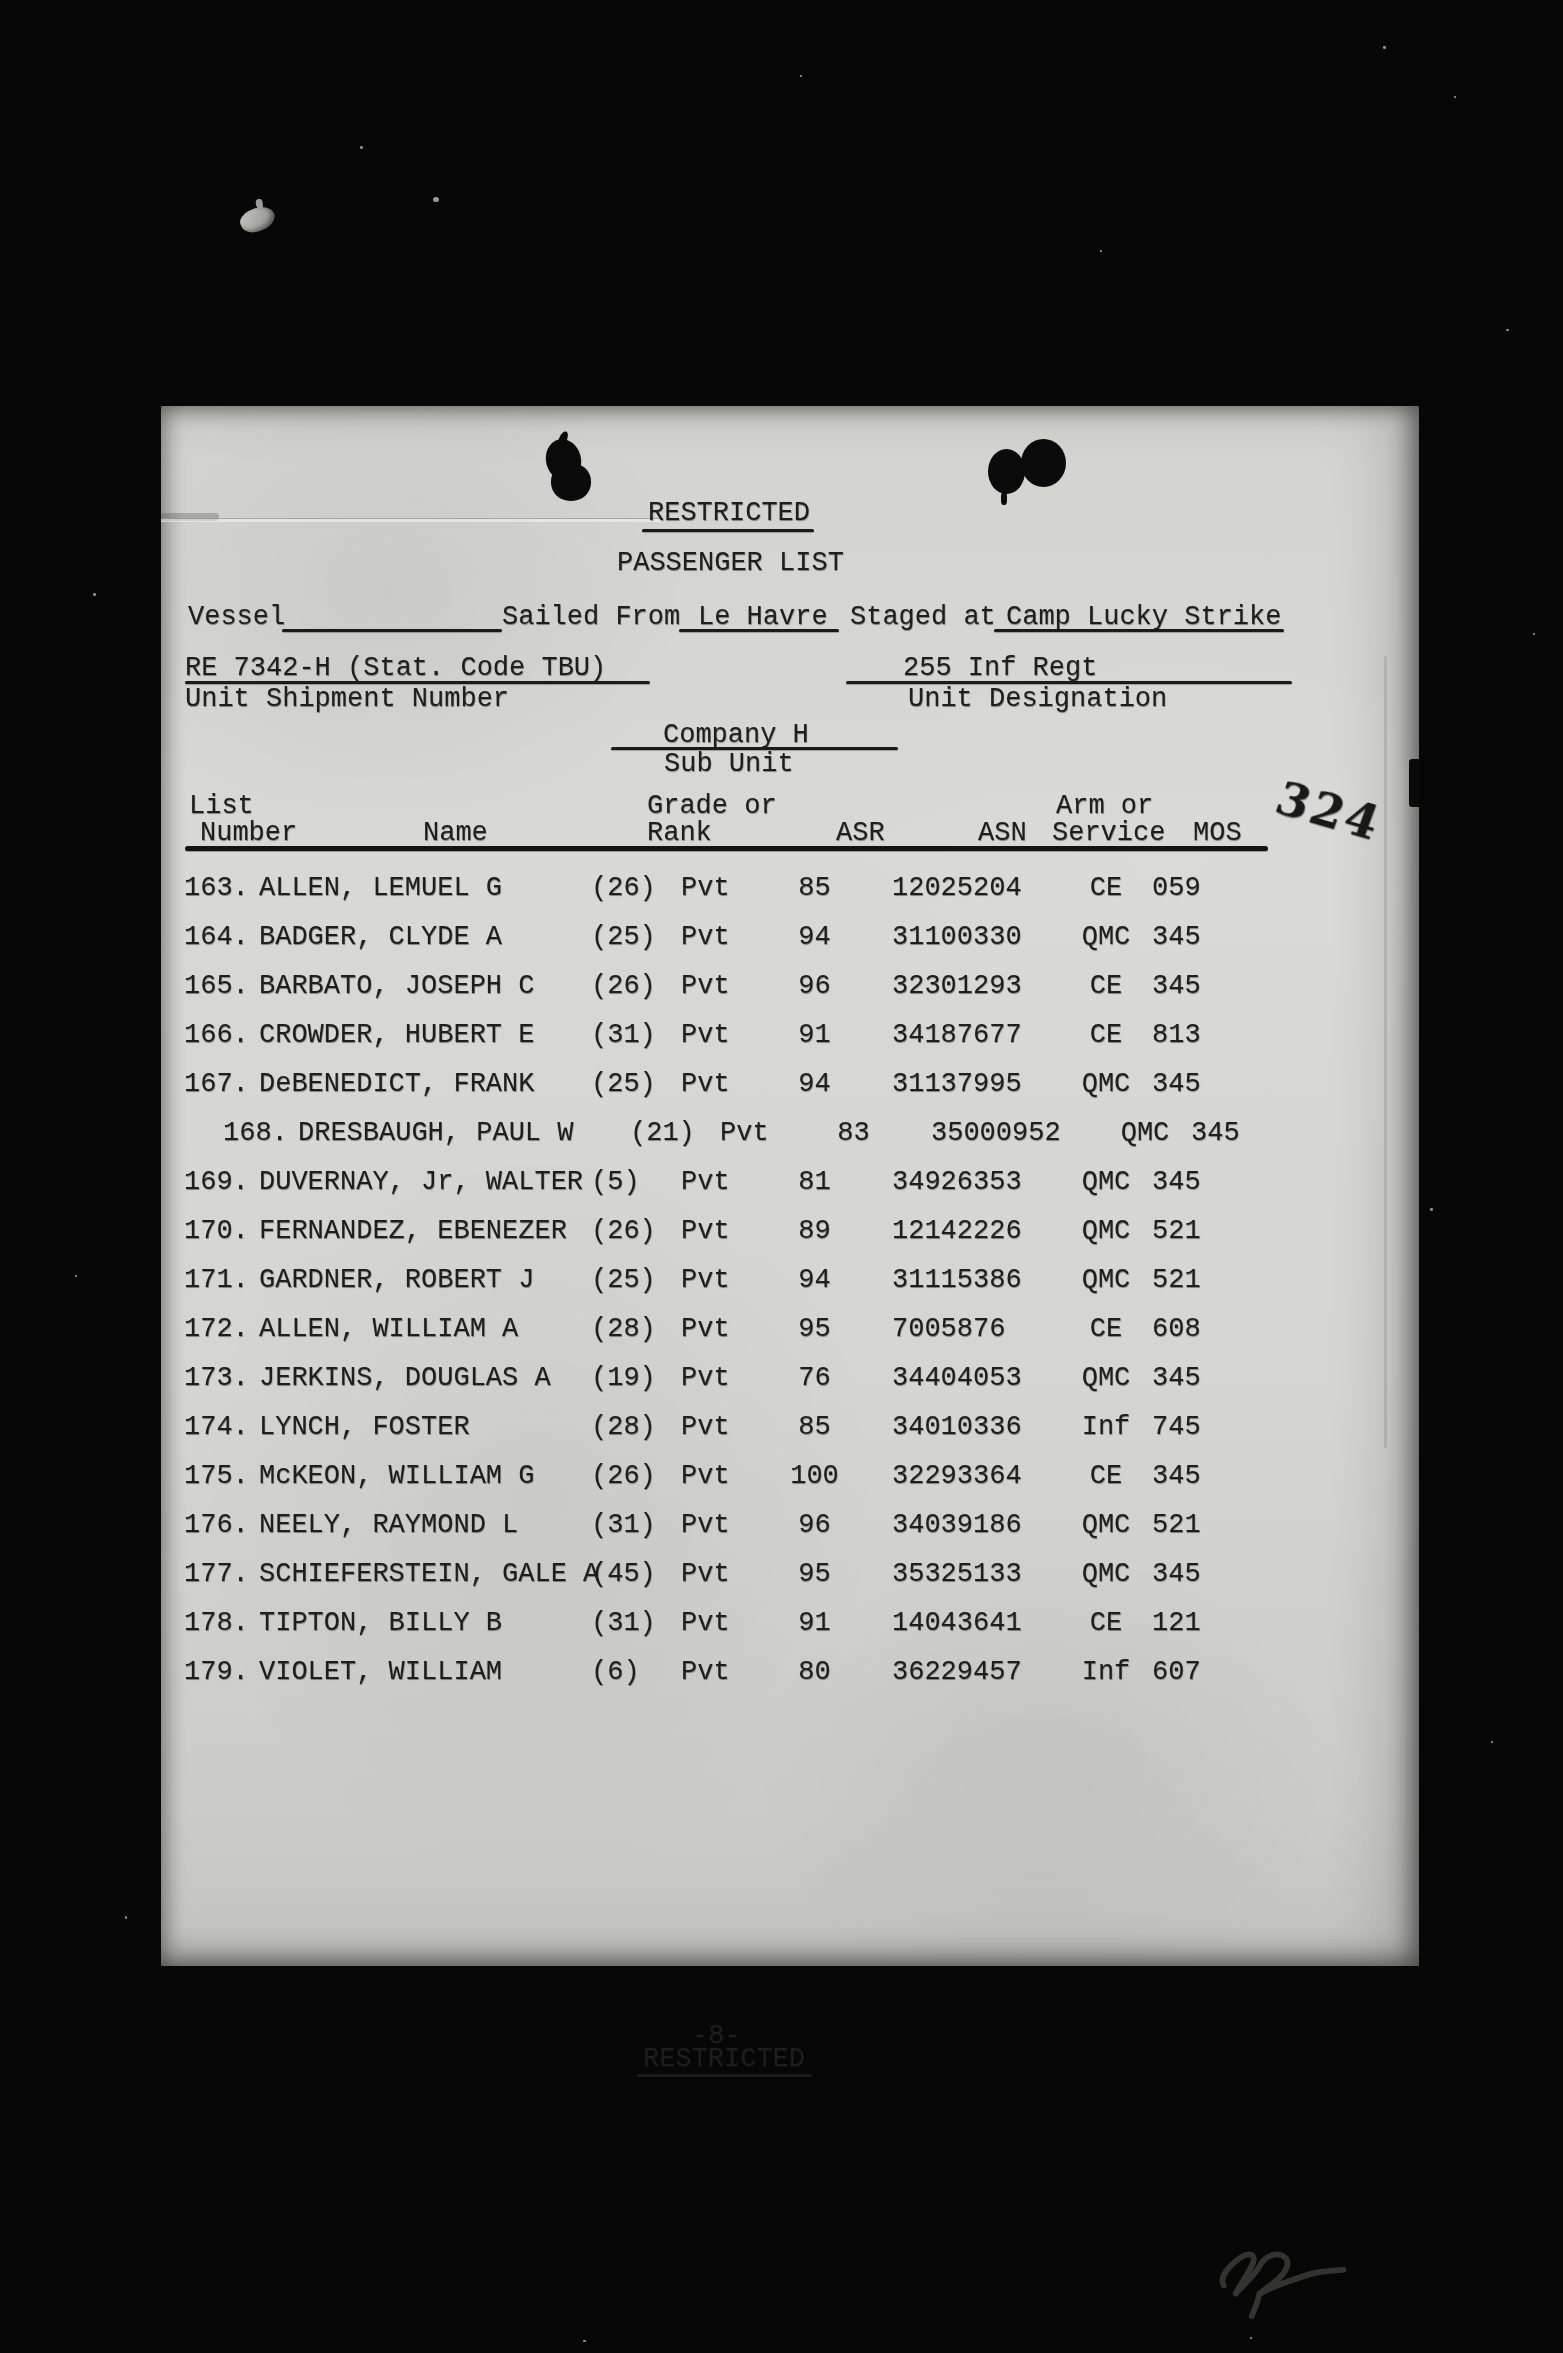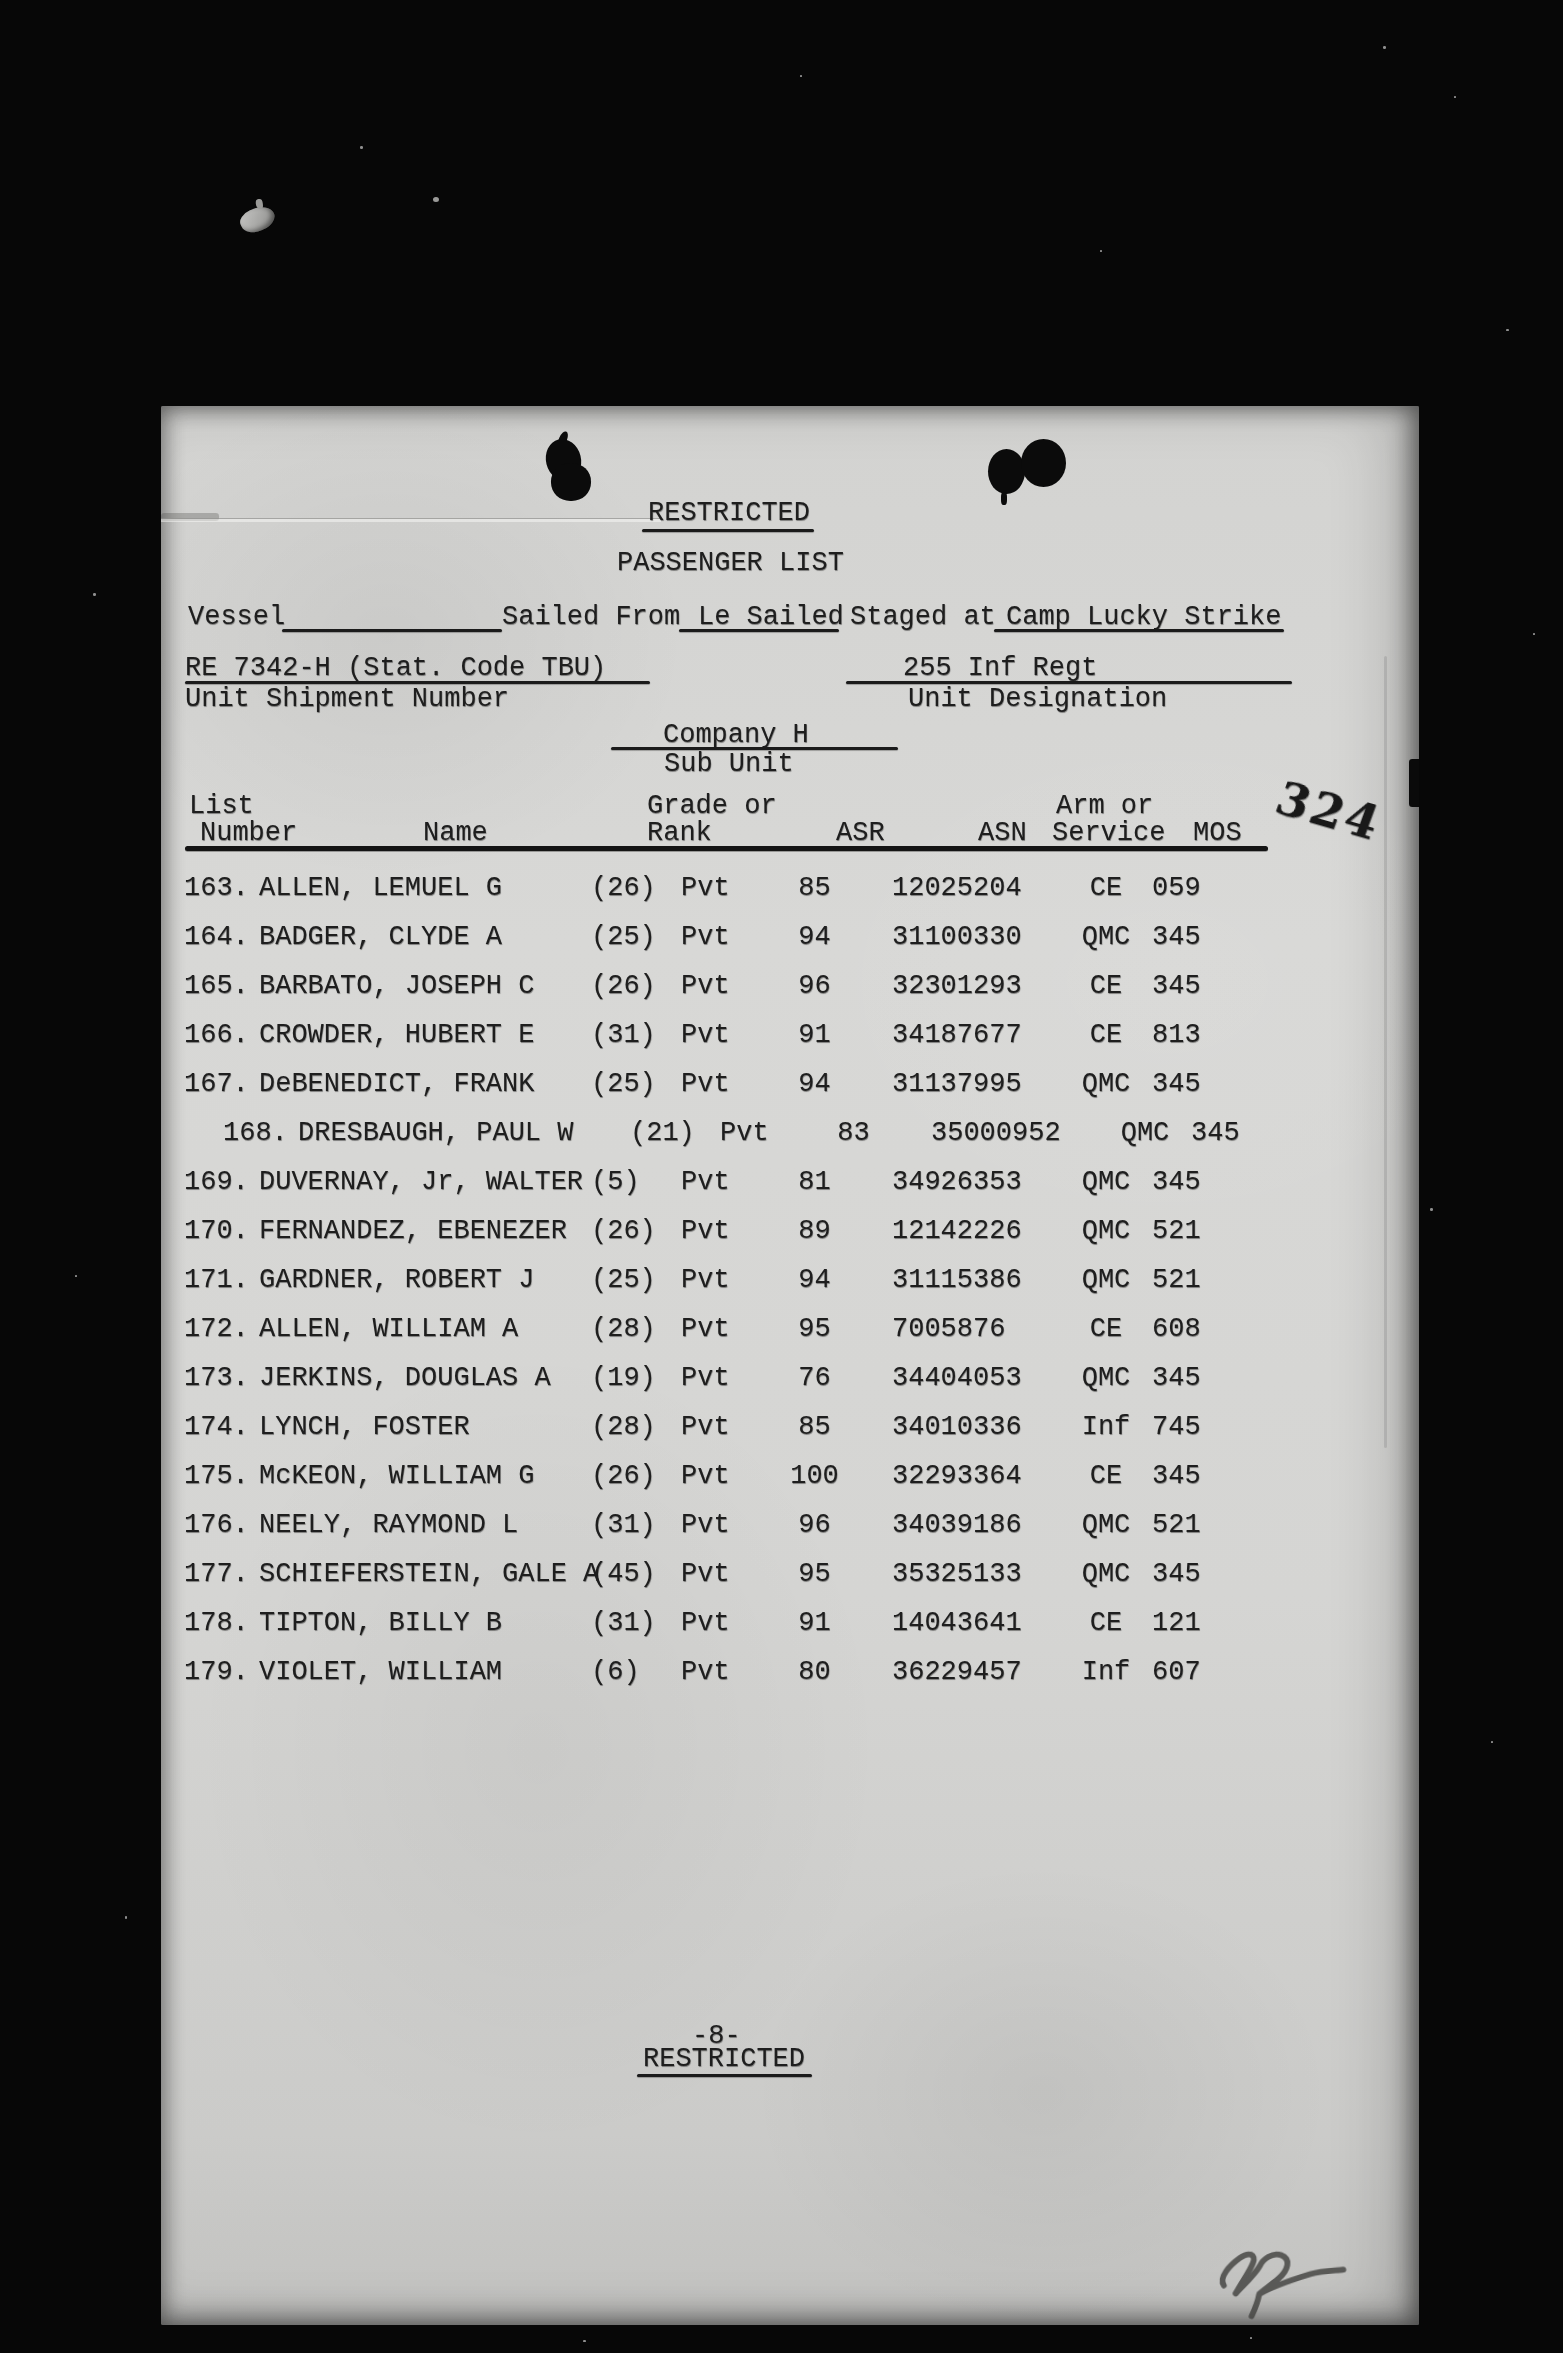--- a/index.html
+++ b/index.html
@@ -10,21 +10,21 @@
   .speck{position:absolute;border-radius:50%;background:rgba(255,255,255,.55);}
   .fragment{position:absolute;left:240px;top:208px;width:35px;height:23px;
             background:linear-gradient(135deg,#c7c7c5,#8c8c8a);
             border-radius:45% 60% 50% 55%;transform:rotate(-24deg);
             box-shadow:inset -2.5px -2.5px 5px rgba(0,0,0,.45);}
   .fragment:after{content:"";position:absolute;left:21.7px;top:-6.7px;width:6.7px;height:10px;
             background:#9a9a98;border-radius:50% 50% 40% 60%;transform:rotate(18deg);}
   .gray-dot{position:absolute;left:433px;top:197px;width:5.8px;height:5px;border-radius:50%;background:#9a9a98;}
 
   
-  .paper{position:absolute;left:161px;top:406px;width:1258px;height:1919px;
+  .paper{position:absolute;left:161px;top:406px;width:1258px;height:1560px;
          background:
            radial-gradient(433px 350px at 18% 12%,rgba(0,0,0,.05),transparent 70%),
            radial-gradient(583px 417px at 80% 30%,rgba(255,255,255,.05),transparent 70%),
            radial-gradient(500px 583px at 30% 70%,rgba(0,0,0,.04),transparent 70%),
            radial-gradient(417px 333px at 70% 88%,rgba(0,0,0,.05),transparent 70%),
            linear-gradient(180deg,#d3d3d1,#d8d8d6 28%,#d5d5d3 62%,#cbcbc9 90%,#c2c2c0);
          box-shadow:inset -11.7px 0 21.7px rgba(0,0,0,.30),
                     inset -35px 0 58px rgba(0,0,0,.14),
                     inset 0 -13.3px 25px rgba(0,0,0,.22),
                     inset 8.3px 0 18.3px rgba(0,0,0,.16),
@@ -98,21 +98,21 @@
     <div class="typed">
 
       <div class="t" style="left:487px;top:92px;">RESTRICTED</div>
       <div class="ul" style="left:481px;top:123px;width:172px;"></div>
 
       <div class="t" style="left:456px;top:142px;">PASSENGER LIST</div>
 
       <div class="t" style="left:27px;top:196px;">Vessel</div>
       <div class="ul" style="left:121px;top:223px;width:220px;"></div>
       <div class="t" style="left:341px;top:196px;">Sailed From</div>
-      <div class="t" style="left:537px;top:196px;">Le Sailed</div>
+      <div class="t" style="left:537px;top:196px;">Le Havre</div>
       <div class="ul" style="left:518px;top:223px;width:160px;"></div>
       <div class="t" style="left:689px;top:196px;">Staged at</div>
       <div class="t" style="left:845px;top:196px;">Camp Lucky Strike</div>
       <div class="ul" style="left:833px;top:223px;width:290px;"></div>
 
       <div class="t" style="left:24px;top:247px;">RE 7342-H (Stat. Code TBU)</div>
       <div class="ul" style="left:24px;top:275px;width:465px;"></div>
       <div class="t" style="left:24px;top:278px;">Unit Shipment Number</div>
 
       <div class="t" style="left:742px;top:247px;">255 Inf Regt</div>

